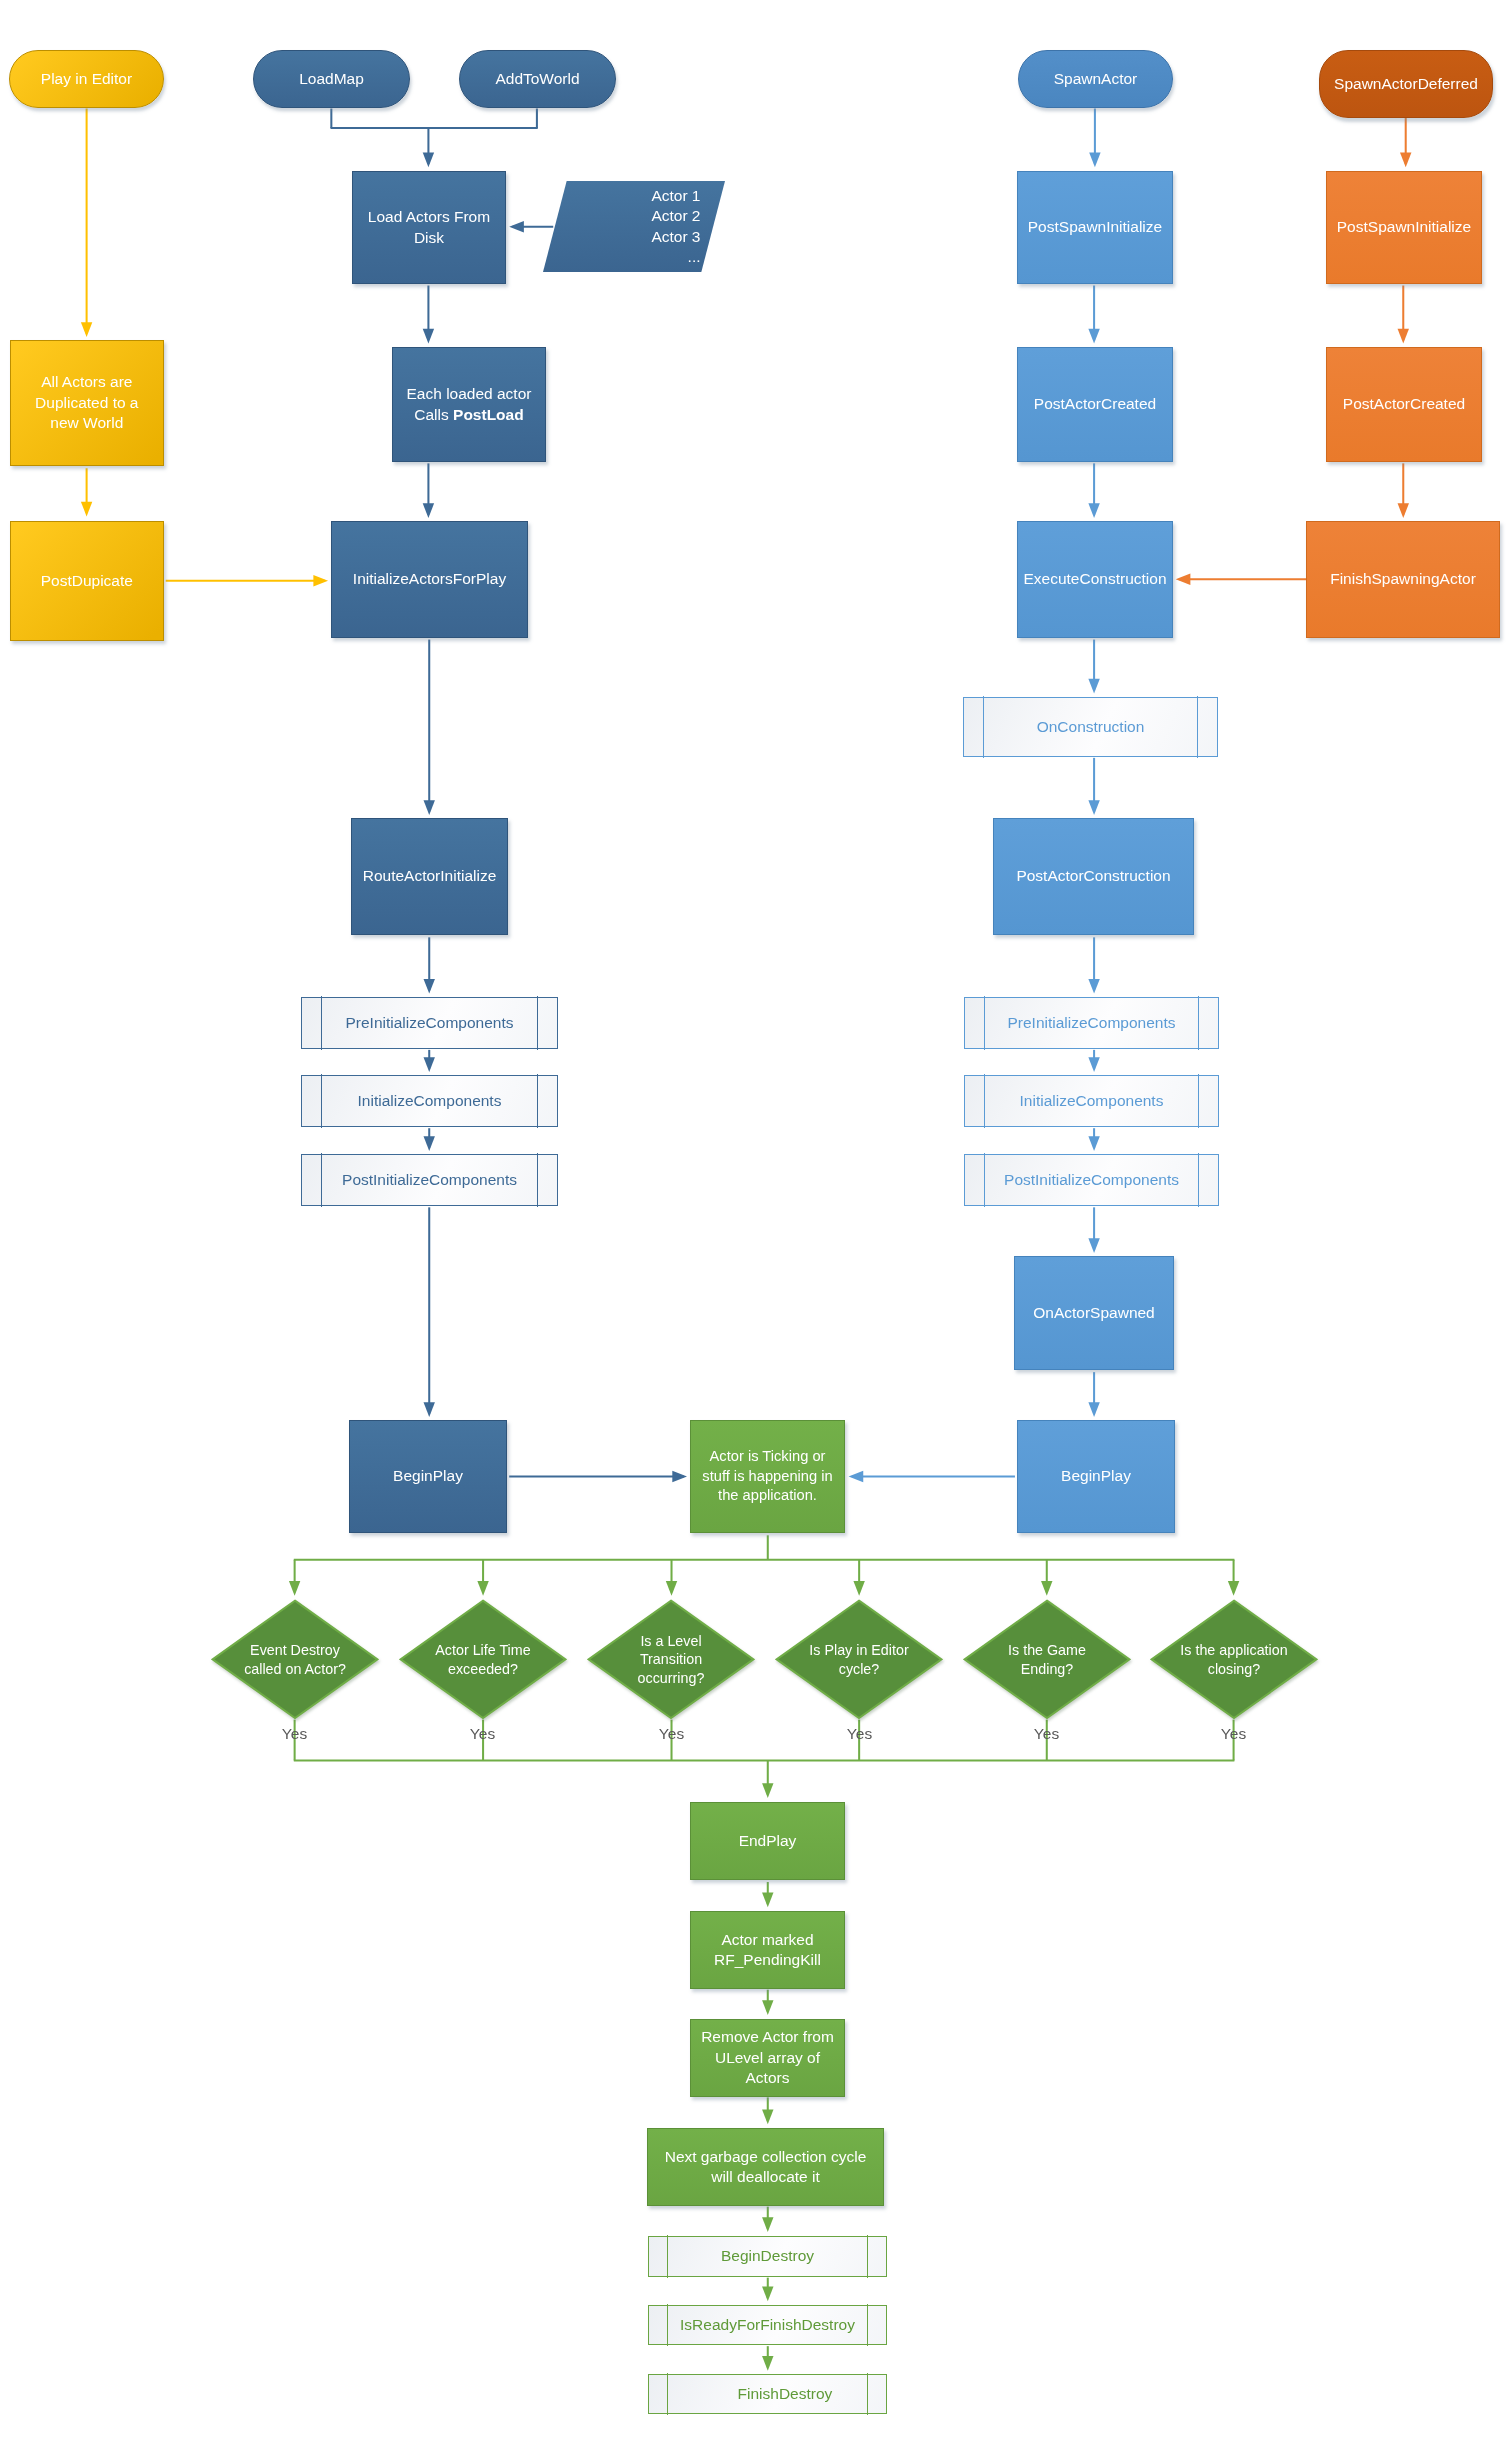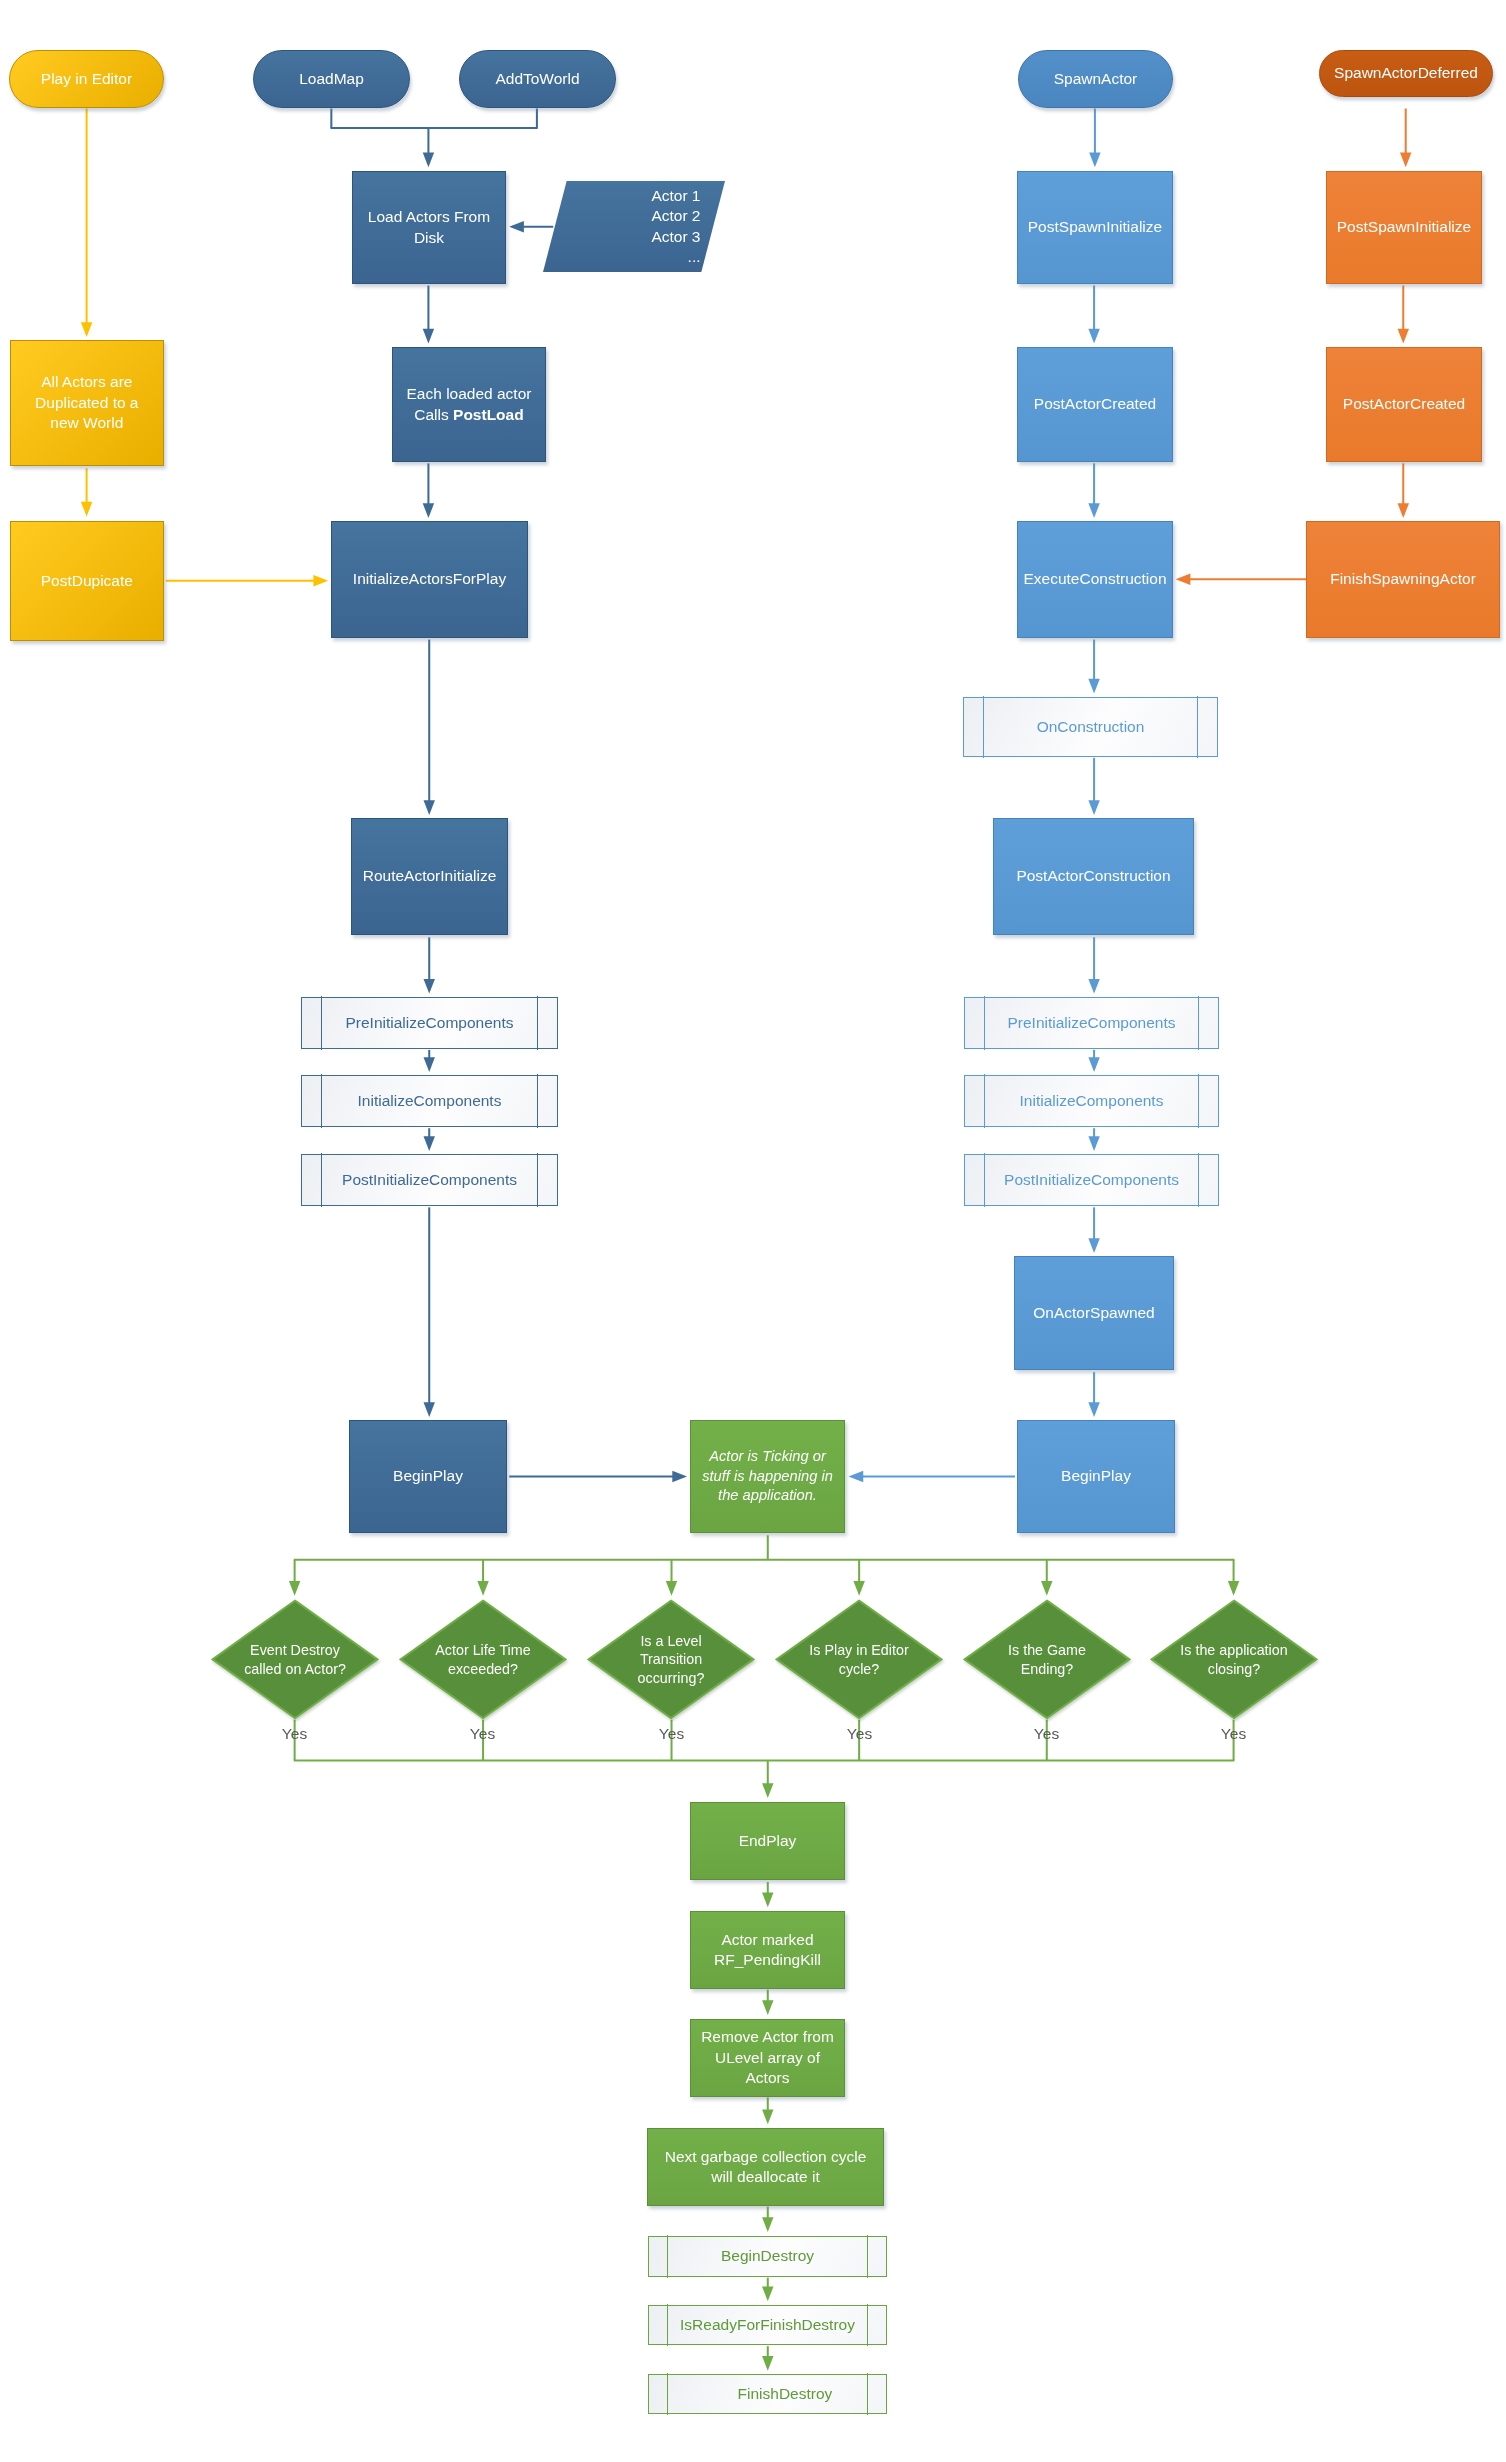--- a/index.html
+++ b/index.html
@@ -124,21 +124,21 @@
     <path d="M941 2571 V2600" stroke="#70ad47" stroke-width="2.5" fill="none" marker-end="url(#aG)"></path>
     <path d="M941 2705 V2732" stroke="#70ad47" stroke-width="2.5" fill="none" marker-end="url(#aG)"></path>
     <path d="M941 2792 V2817" stroke="#70ad47" stroke-width="2.5" fill="none" marker-end="url(#aG)"></path>
     <path d="M941 2876 V2902" stroke="#70ad47" stroke-width="2.5" fill="none" marker-end="url(#aG)"></path>
   </svg>
 
   <div class="node pill yellow shadow" style="left:9px;top:50px;width:155px;height:58px;">Play in Editor</div>
   <div class="node pill dblue shadow" style="left:253px;top:50px;width:157px;height:58px;">LoadMap</div>
   <div class="node pill dblue shadow" style="left:459px;top:50px;width:157px;height:58px;">AddToWorld</div>
   <div class="node pill mblue shadow" style="left:1018px;top:50px;width:155px;height:58px;">SpawnActor</div>
-  <div class="node pill dorange shadow" style="left:1319px;top:50px;width:174px;height:47px;">SpawnActorDeferred</div>
+  <div class="node pill dorange shadow" style="left:1319px;top:50px;width:174px;height:68px;">SpawnActorDeferred</div>
 
   <div class="node dblue shadow" style="left:352px;top:171px;width:154px;height:113px;">Load Actors From Disk</div>
   <div class="node para shadow prewrap" style="left:543px;top:181px;width:182px;height:91px;">Actor 1
 Actor 2
 Actor 3
 ...</div>
   <div class="node dblue shadow" style="left:352px;top:347px;width:154px;height:115px;margin-left:40px;">
     <div>
       <span>Each loaded actor</span><br>
       <span><span>Calls </span><b>PostLoad</b></span>
@@ -162,21 +162,21 @@
   <div class="node sub sub-l" style="left:964px;top:997px;width:255px;height:52px;">PreInitializeComponents</div>
   <div class="node sub sub-l" style="left:964px;top:1075px;width:255px;height:52px;">InitializeComponents</div>
   <div class="node sub sub-l" style="left:964px;top:1154px;width:255px;height:52px;">PostInitializeComponents</div>
   <div class="node lblue shadow" style="left:1014px;top:1256px;width:160px;height:114px;">OnActorSpawned</div>
   <div class="node lblue shadow" style="left:1017px;top:1420px;width:158px;height:113px;">BeginPlay</div>
 
   <div class="node orange shadow" style="left:1326px;top:171px;width:156px;height:113px;">PostSpawnInitialize</div>
   <div class="node orange shadow" style="left:1326px;top:347px;width:156px;height:115px;">PostActorCreated</div>
   <div class="node orange shadow" style="left:1306px;top:521px;width:194px;height:117px;">FinishSpawningActor</div>
 
-  <div class="node greenf shadow" style="left:690px;top:1420px;width:155px;height:113px;font-size:14.7px;font-style:italic;">Actor is Ticking or stuff is happening in the application.</div>
+  <div class="node greenf shadow" style="left:690px;top:1420px;width:155px;height:113px;font-size:14.7px;">Actor is Ticking or stuff is happening in the application.</div>
 
   <div class="diamond" style="left:211px;top:1599px;">
     <svg viewBox="0 0 206 148">
         <polygon points="103,2 204,74 103,146 2,74" fill="#578f3b" stroke="#70ad47" stroke-width="2.5"></polygon>
       </svg>
     <span class="dlabel">Event Destroy called on Actor?</span>
   </div>
   <div class="diamond" style="left:399px;top:1599px;">
     <svg viewBox="0 0 206 148">
         <polygon points="103,2 204,74 103,146 2,74" fill="#578f3b" stroke="#70ad47" stroke-width="2.5"></polygon>

